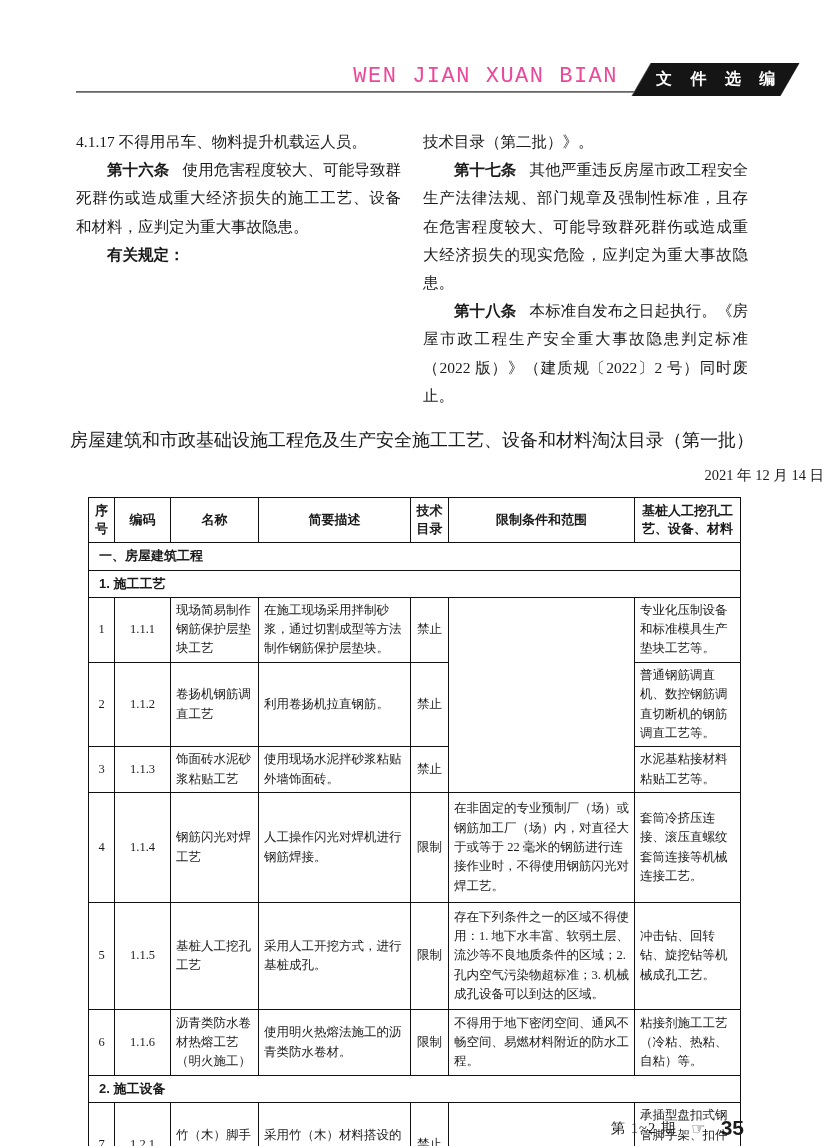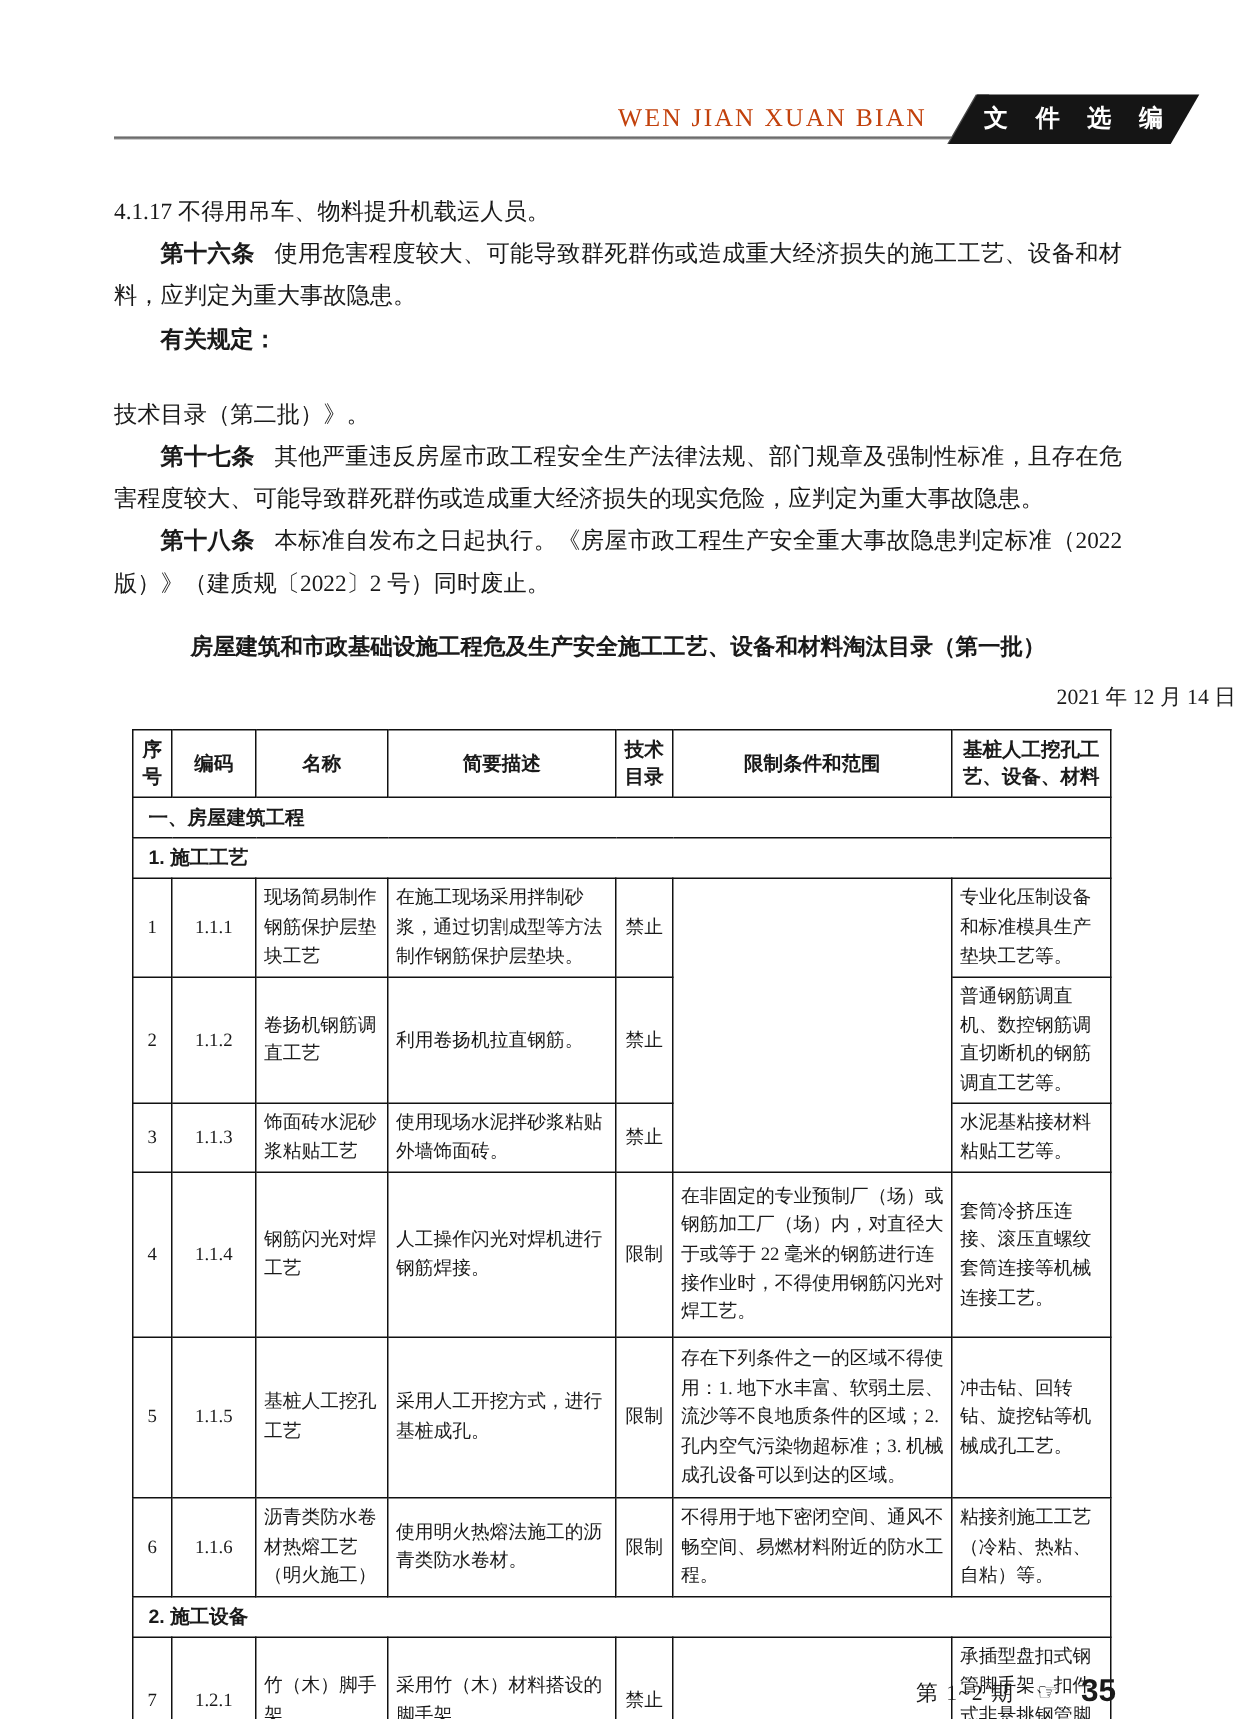--- a/index.html
+++ b/index.html
@@ -15,56 +15,56 @@
 
   
   .masthead { position: relative; height: 40px; margin: 56px 28px 0 76px; }
   .mast-rule {
     position: absolute; left: 0; bottom: 3px;
     width: calc(100% - 146px); height: 2px;
     background: linear-gradient(#555, #999);
   }
   .en-title {
     position: absolute; right: 178px; bottom: 7px;
-    color: #c2410c; font-size: 17px; letter-spacing: 1.5px;
-    font-family: Liberation Serif, serif; white-space: nowrap;
+    color: #ec4899; font-size: 22px; letter-spacing: 1.5px;
+    font-family: Liberation Mono, monospace; white-space: nowrap;
   }
   .slash {
     position: absolute; right: 146px; bottom: 0;
     width: 9px; height: 33px; background: #fff;
     border: 2px solid #4a4a4a; transform: skewX(-30deg);
   }
   .brand-box {
     position: absolute; right: 6px; bottom: 0;
     width: 148px; height: 33px; background: #151515;
     transform: skewX(-30deg);
     display: flex; align-items: center; justify-content: center;
   }
   .brand-box .label {
     display: inline-block; transform: skewX(30deg);
     color: #ffffff; font-weight: 700; font-size: 16px;
     letter-spacing: 7px; text-indent: 7px;
     font-family: "Liberation Sans", sans-serif; white-space: nowrap;
   }
 
   
-  .columns { display: flex; gap: 22px; margin: 32px 76px 0 76px; flex-direction: column; }
+  .columns { display: flex; gap: 22px; margin: 32px 76px 0 76px; }
   .col { flex: 1; }
   .para {
     margin: 0; text-align: justify;
     font-size: 15.5px; line-height: 1.82;
   }
   .indent { text-indent: 2em; }
   .lead { font-weight: 700; font-family: "Liberation Sans", sans-serif; }
   .lead:not(:empty) { margin-right: 0.85em; }
 
   
   .table-title {
     margin: 18px 40px 0 40px; text-align: center;
-    font-weight: 700; font-size: 15px;
+    font-weight: 400; font-size: 18px;
     font-family: "Liberation Sans", sans-serif;
   }
   .table-date { margin-top: 14px; text-align: right; font-size: 14.5px; }
 
   
   .table-wrap { margin: 12px 0 0 88px; }
   table {
     border-collapse: collapse; table-layout: fixed; width: 652px;
     border: 1.5px solid #111;
     font-size: 12.5px; line-height: 1.55;

